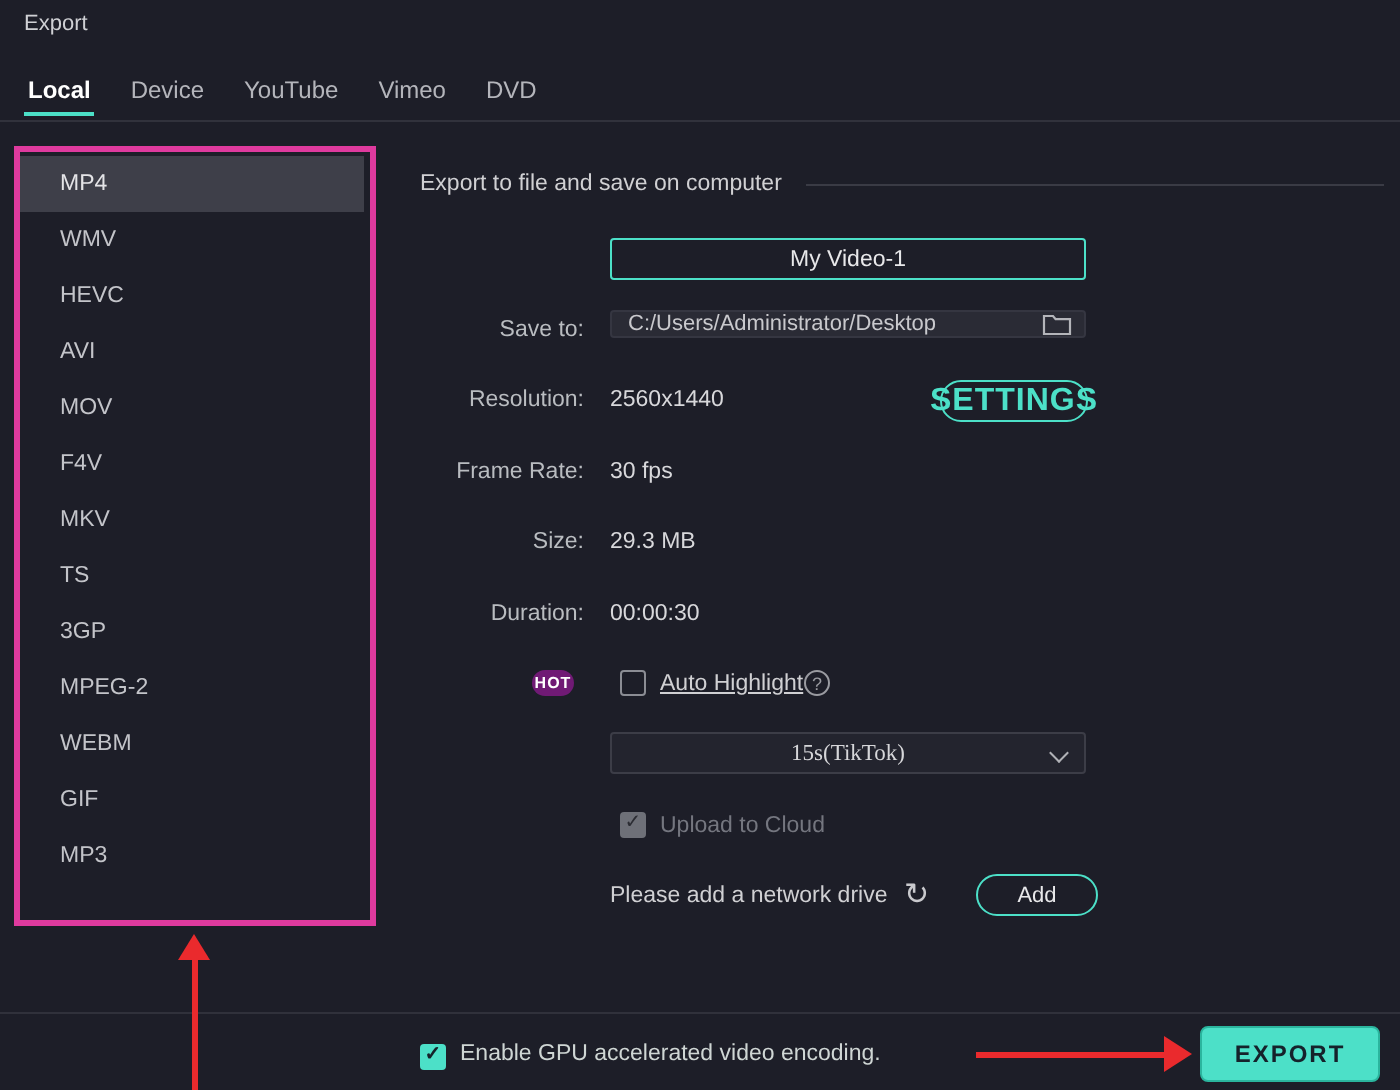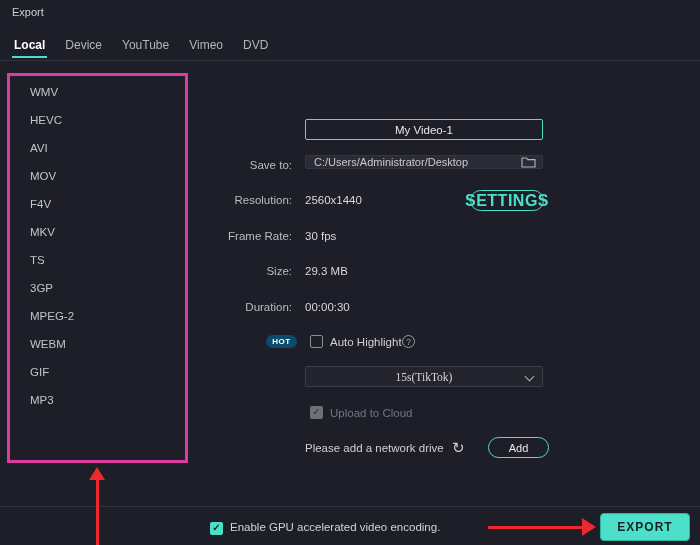--- a/index.html
+++ b/index.html
@@ -52,22 +52,22 @@
                 display:flex; align-items:center; padding:0 6px 0 8px; }
   .saveto-box .path { flex:1; font-size:11px; color:#c9c9cd; white-space:nowrap; overflow:hidden; }
 
   .pill-btn { position:absolute; height:21px; border:1.5px solid #4ce0c8; border-radius:11px;
               background:transparent; color:#4ce0c8; font-size:16px; font-weight:bold;
               letter-spacing:.5px; display:flex; align-items:center; justify-content:center; cursor:default;
               font-family:"Liberation Sans", sans-serif; }
   .settings-btn { left:470px; top:190px; width:74px; }
   .add-btn { left:488px; top:437px; width:61px; color:#e8e8ea; font-weight:normal; font-size:11px; letter-spacing:0; }
 
-  .hot-badge { position:absolute; left:266px; top:335px; width:31px; height:13px; border-radius:7px;
-               background:#0c4a6e; color:#ffffff; font-size:8px; font-weight:bold;
+  .hot-badge { position:absolute; left:266px; top:335px; width:21px; height:13px; border-radius:7px;
+               background:#701a75; color:#ffffff; font-size:8px; font-weight:bold;
                display:flex; align-items:center; justify-content:center; letter-spacing:.5px; }
 
   .checkbox { position:absolute; width:13px; height:13px; border-radius:2px; font-size:10px;
               line-height:12px; text-align:center; cursor:default; }
   .checkbox.unchecked { border:1px solid #8b8d94; background:transparent; }
   .checkbox.checked-gray { background:#6e7078; color:#2b2c33; }
   .checkbox.checked-teal { background:#4ce0c8; color:#15222a; font-weight:bold; }
 
   .inline-label { position:absolute; font-size:11.5px; color:#d0d0d3; line-height:14px; }
   .muted { color:#74767f; }
@@ -106,20 +106,21 @@
   <div class="tabs">
     <div class="tab active">Local</div>
     <div class="tab">Device</div>
     <div class="tab">YouTube</div>
     <div class="tab">Vimeo</div>
     <div class="tab">DVD</div>
   </div>
   <div class="tabs-divider"></div>
 
   <div class="sidebar">
+    <div class="format-item selected">MP4</div>
     <div class="format-item">WMV</div>
     <div class="format-item">HEVC</div>
     <div class="format-item">AVI</div>
     <div class="format-item">MOV</div>
     <div class="format-item">F4V</div>
     <div class="format-item">MKV</div>
     <div class="format-item">TS</div>
     <div class="format-item">3GP</div>
     <div class="format-item">MPEG-2</div>
     <div class="format-item">WEBM</div>
@@ -130,20 +131,24 @@
   <div class="annotation-rect"></div>
   <div class="arrow-up">
     <div class="head"></div>
       <div class="shaft"></div>
   </div>
   <div class="arrow-right">
     <div class="shaft"></div>
       <div class="head"></div>
   </div>
 
+  <div class="section-header">
+    <span class="txt">Export to file and save on computer</span>
+    <span class="rule"></span>
+  </div>
 
   <input class="name-input" type="text" value="My Video-1" style="">
 
   <div class="field-label" style="top:155px;">Save to:</div>
   <div class="saveto-box">
     <span class="path">C:/Users/Administrator/Desktop</span>
     <span class="folder-icon">
       <svg width="15" height="12" viewBox="0 0 15 12">
         <path d="M1 2h4.5l1.3 1.6H14V11H1z" fill="none" stroke="#b4b5ba" stroke-width="1.1"></path>
       </svg>
@@ -158,21 +163,21 @@
   <div class="field-value" style="top:226px;">30 fps</div>
 
   <div class="field-label" style="top:261px;">Size:</div>
   <div class="field-value" style="top:261px;">29.3 MB</div>
 
   <div class="field-label" style="top:297px;">Duration:</div>
   <div class="field-value" style="top:297px;">00:00:30</div>
 
   <div class="hot-badge">HOT</div>
   <span class="checkbox unchecked" style="left:310px; top:335px;"></span>
-  <div class="inline-label" style="left:330px; top:335px;">Auto Highlight</div>
+  <div class="inline-label" style="left:330px; top:335px;text-decoration:underline;">Auto Highlight</div>
   <div class="question-circle">?</div>
 
   <div class="dropdown">
     <span class="val">15s(TikTok)</span>
     <span class="chevron"></span>
   </div>
 
   <span class="checkbox checked-gray" style="left:310px; top:406px;">✓</span>
   <div class="inline-label muted" style="left:330px; top:406px;">Upload to Cloud</div>
 

